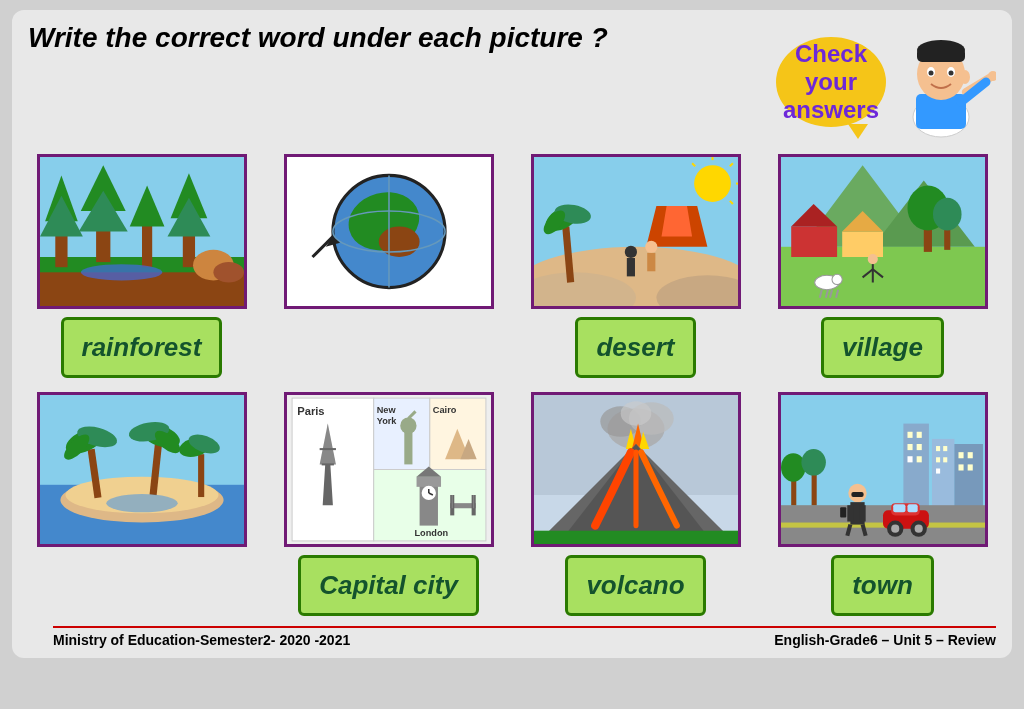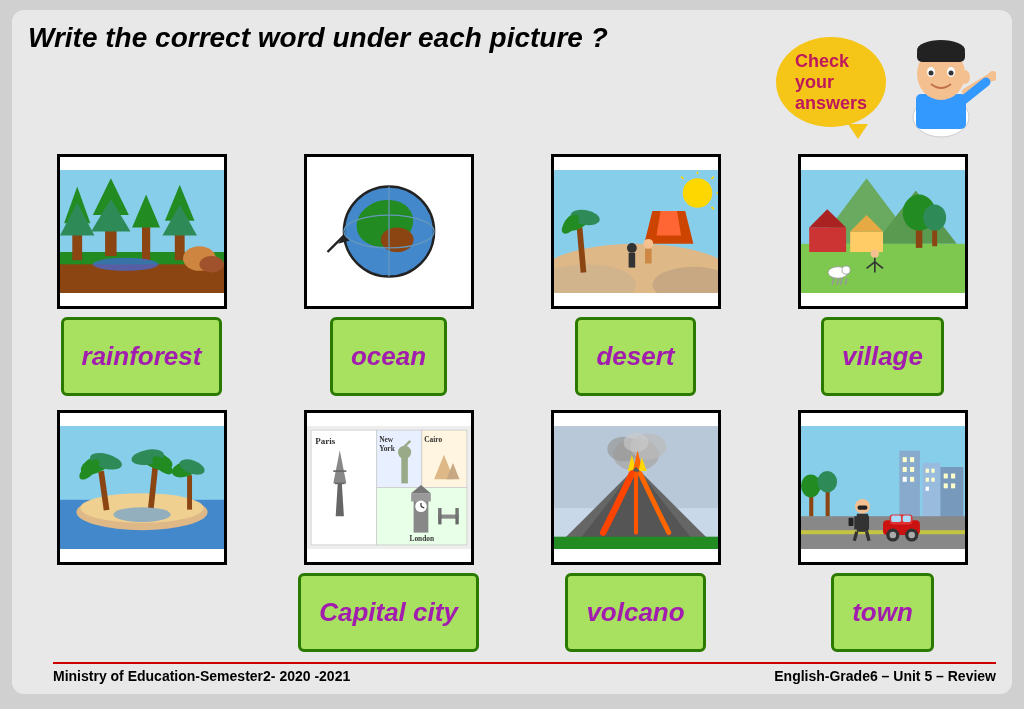--- a/index.html
+++ b/index.html
@@ -37,24 +37,24 @@
       align-items: center;
     }
     .check-bubble {
       background: #f5c518;
       border-radius: 50%;
       width: 110px;
       height: 90px;
       display: flex;
       align-items: center;
       justify-content: center;
-      text-align: left;
+      text-align: center;
       font-weight: 900;
-      font-size: 18px;
-      color: #be185d;
+      font-size: 24px;
+      color: #6d28d9;
       position: relative;
       z-index: 2;
     }
     .check-bubble::after {
       content: '';
       position: absolute;
       bottom: -12px;
       right: 18px;
       width: 0;
       height: 0;
@@ -69,39 +69,38 @@
       gap: 14px 20px;
       margin-bottom: 10px;
     }
     .picture-cell {
       display: flex;
       flex-direction: column;
       align-items: center;
       gap: 8px;
     }
     .picture-frame {
-      width: 170px;
+      width: 210px;
       height: 155px;
       background: white;
-      border: 3px solid #000000;
+      border: 3px solid #701a75;
       display: flex;
       align-items: center;
       justify-content: center;
       overflow: hidden;
       position: relative;
-      font-family: Liberation Serif, serif;
     }
     .word-label {
       background: #a8e060;
       border: 3px solid #2a7a00;
       border-radius: 6px;
-      padding: 21px 18px;
+      padding: 12px 18px;
       font-size: 26px;
       font-weight: 900;
-      color: #a21caf;
+      color: #14532d;
       font-style: italic;
       white-space: nowrap;
     }
     
     .footer {
       border-top: 2px solid #cc0000;
       display: flex;
       justify-content: space-between;
       padding-top: 4px;
       margin-top: 6px;
@@ -202,21 +201,20 @@
           <ellipse cx="95" cy="65" rx="35" ry="28" fill="#228B22" transform="rotate(-15, 95, 65)"></ellipse>
           <ellipse cx="110" cy="85" rx="20" ry="15" fill="#8B4513"></ellipse>
 
           <ellipse cx="100" cy="75" rx="55" ry="20" fill="none" stroke="#6699bb" stroke-width="1.5"></ellipse>
           <line x1="100" y1="20" x2="100" y2="130" stroke="#6699bb" stroke-width="1.5"></line>
 
           <line x1="25" y1="100" x2="45" y2="80" stroke="#222" stroke-width="3"></line>
           <polygon points="45,80 38,90 52,86" fill="#222"></polygon>
         </svg>
       </div>
-      <div class="word-label">ocean</div>
     </div>
 
     <div class="picture-cell">
       <div class="picture-frame">
         <svg viewBox="0 0 200 150" xmlns="http://www.w3.org/2000/svg">
           <rect width="200" height="150" fill="#87CEEB"></rect>
 
           <ellipse cx="100" cy="130" rx="120" ry="40" fill="#DEB887"></ellipse>
           <ellipse cx="40" cy="140" rx="60" ry="25" fill="#D2B48C"></ellipse>
           <ellipse cx="170" cy="140" rx="50" ry="22" fill="#C8A882"></ellipse>

